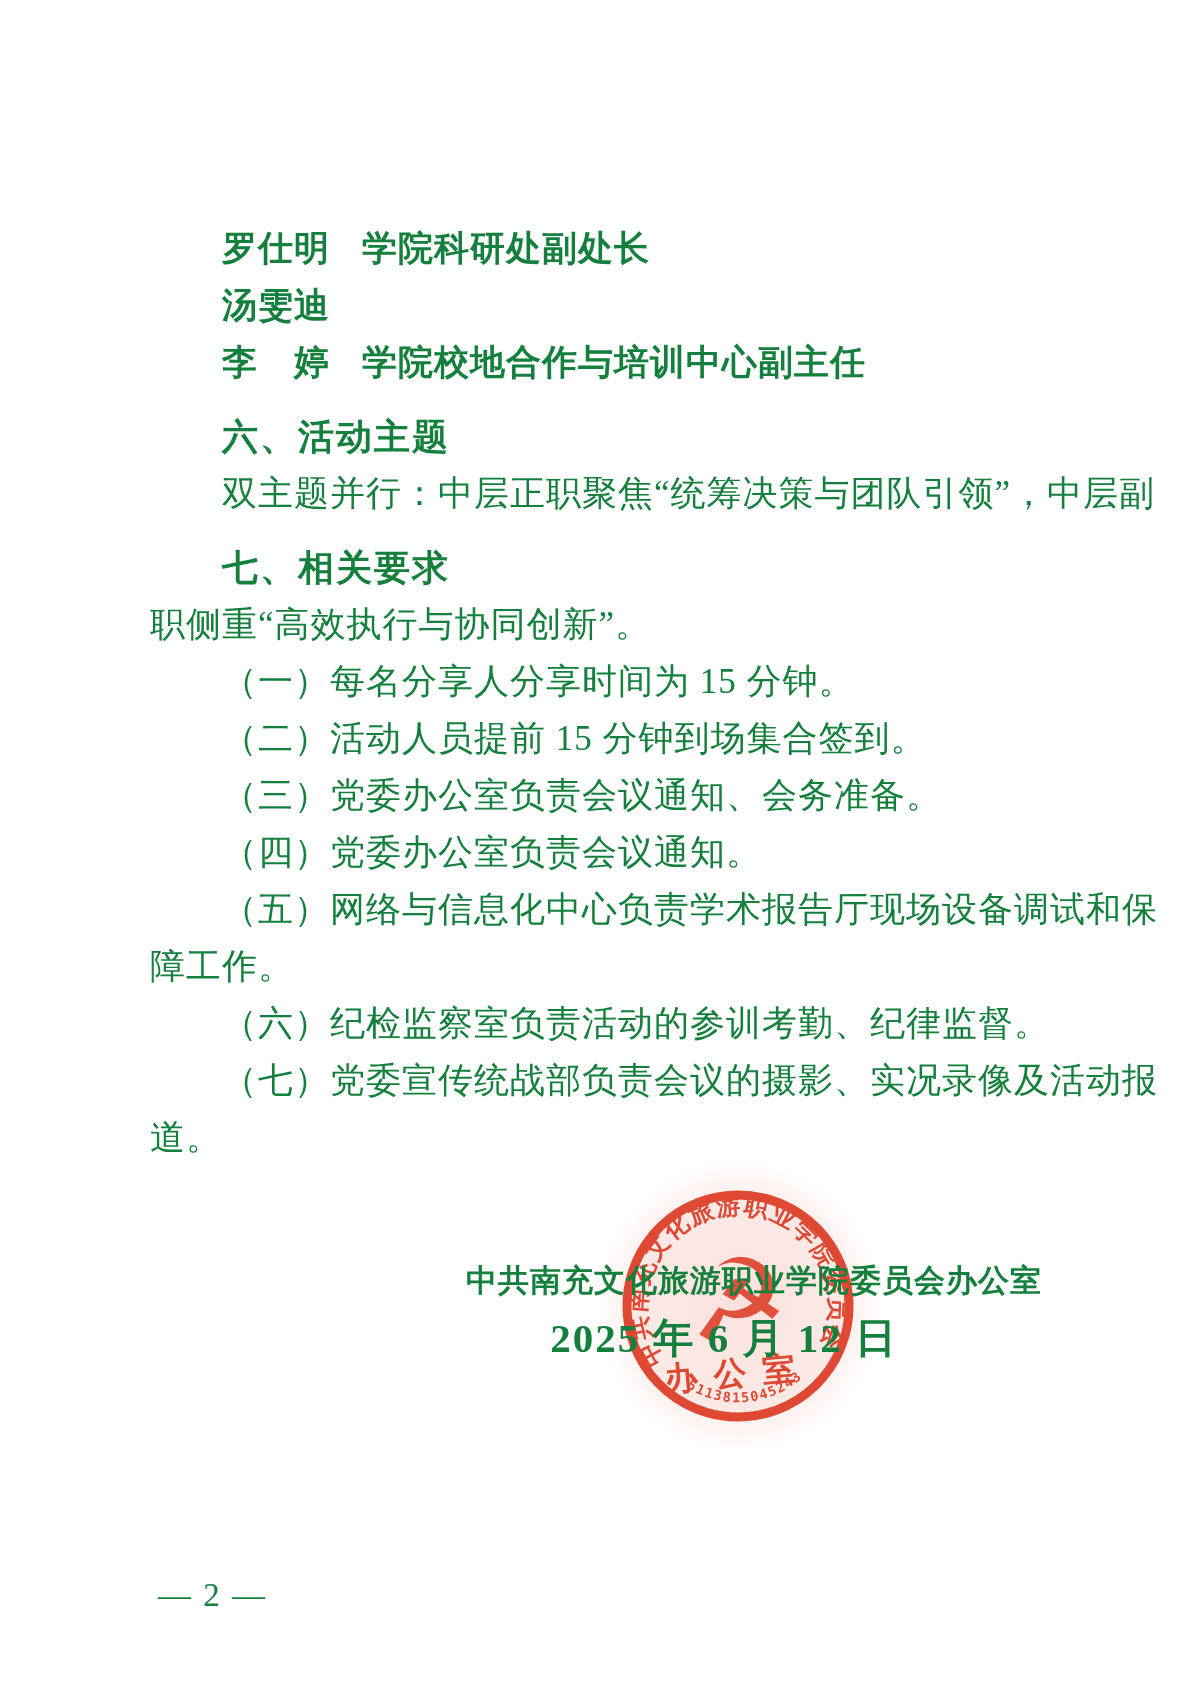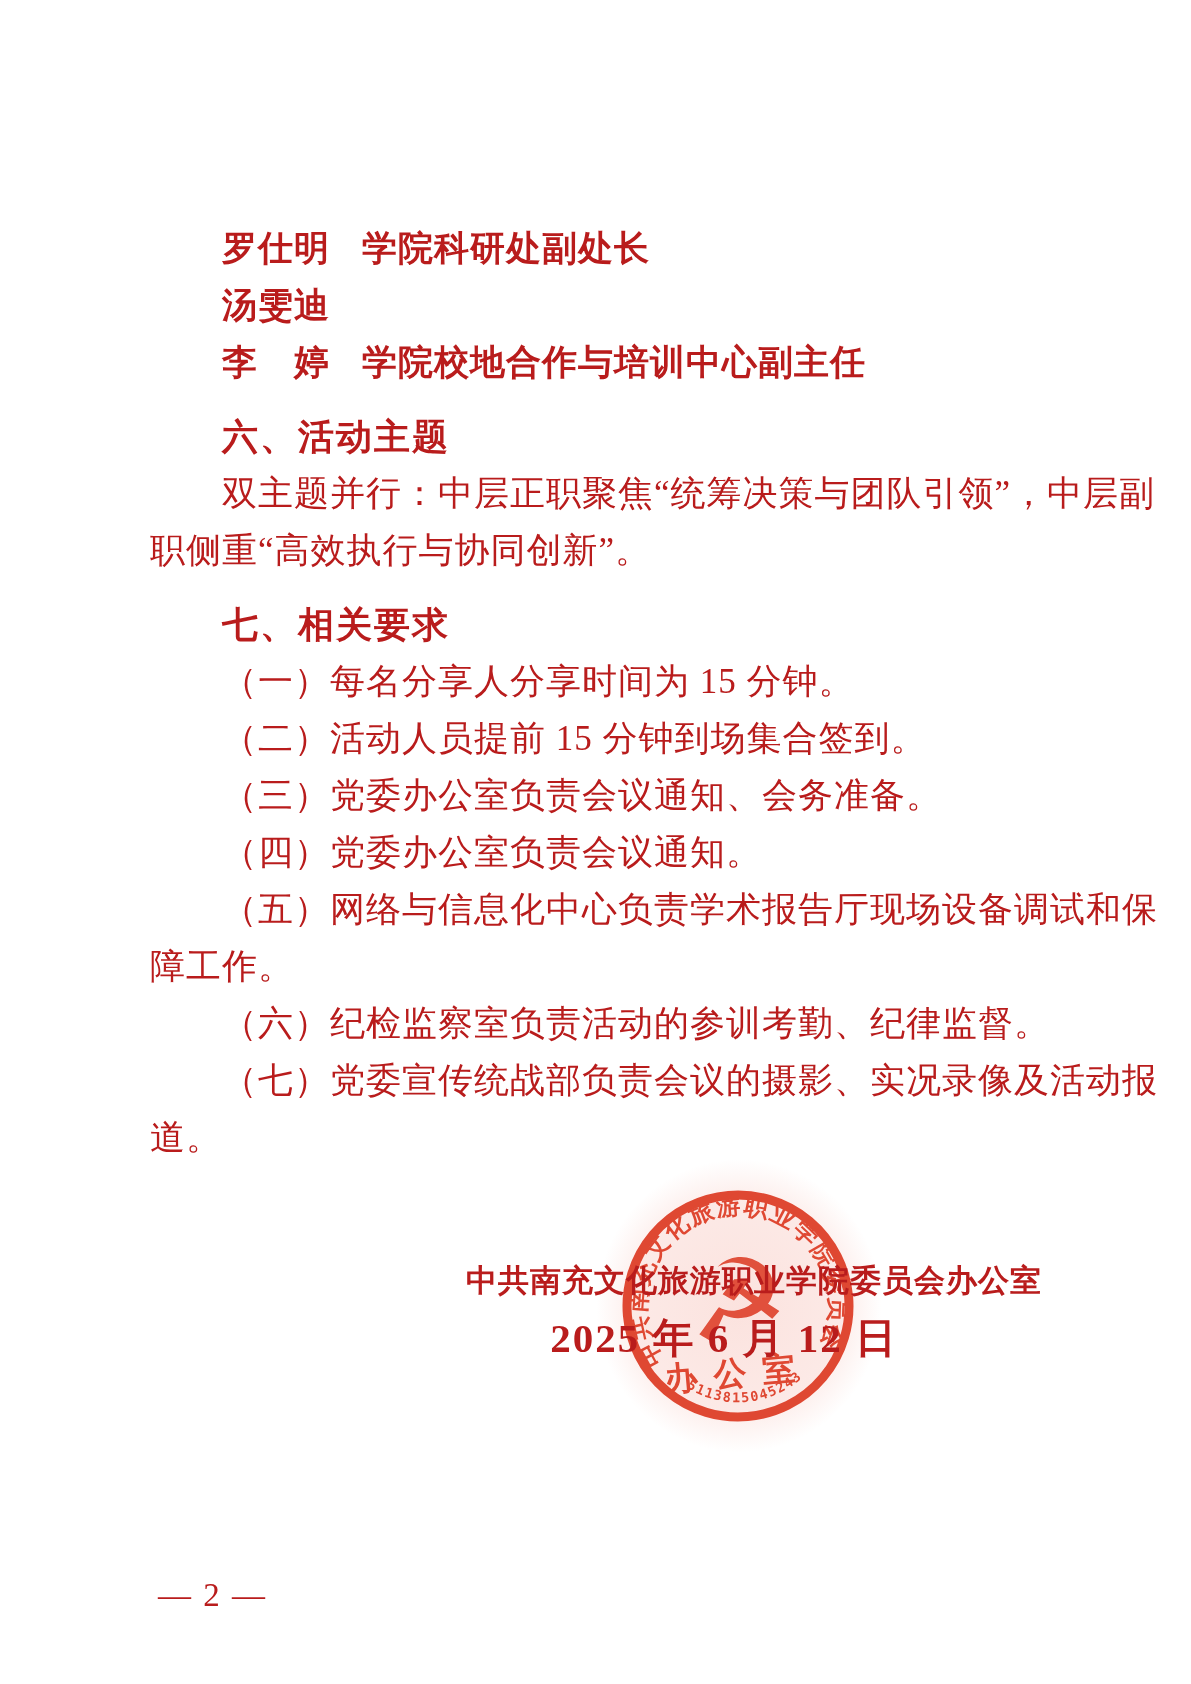--- a/index.html
+++ b/index.html
@@ -4,21 +4,21 @@
 <style>
   html, body { margin: 0; padding: 0; background: #888; }
   .page {
     position: relative;
     width: 1191px;
     height: 1684px;
     margin: 0 auto;
     background: #ffffff;
     overflow: hidden;
     font-family: "Liberation Serif", "DejaVu Serif", serif;
-    color: #b91c1c;
+    color: #15803d;
   }
   .content {
     position: absolute;
     left: 150px;
     top: 220px;
     width: 900px;
   }
   .line {
     height: 57px;
     line-height: 57px;
@@ -146,25 +146,25 @@
     <div class="line indent attendee-row">
       <span class="att-name">李　婷</span>
       <span class="att-title">学院校地合作与培训中心副主任</span>
     </div>
 
     <div class="line heading">六、活动主题</div>
 
     <div class="line indent">
       <span>双主题并行：</span><span class="em">中层正职聚焦“统筹决策与团队引领”，中层副</span>
     </div>
+    <div class="line heading">七、相关要求</div>
+
     <div class="line">
       <span class="em">职侧重“高效执行与协同创新”。</span>
     </div>
-
-    <div class="line heading">七、相关要求</div>
 
     <div class="line indent">（一）每名分享人分享时间为 15 分钟。</div>
     <div class="line indent">（二）活动人员提前 15 分钟到场集合签到。</div>
     <div class="line indent">（三）党委办公室负责会议通知、会务准备。</div>
     <div class="line indent">（四）党委办公室负责会议通知。</div>
     <div class="line indent">（五）网络与信息化中心负责学术报告厅现场设备调试和保</div>
     <div class="line">障工作。</div>
     <div class="line indent">（六）纪检监察室负责活动的参训考勤、纪律监督。</div>
     <div class="line indent">（七）党委宣传统战部负责会议的摄影、实况录像及活动报</div>
     <div class="line">道。</div>

